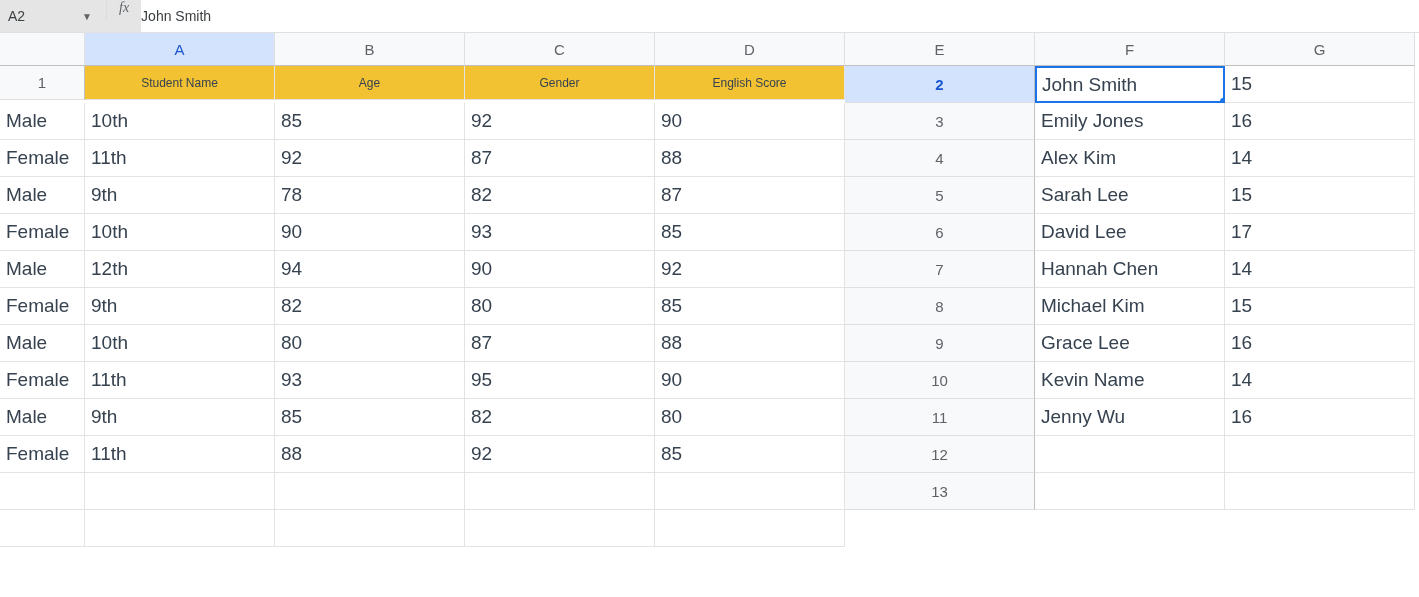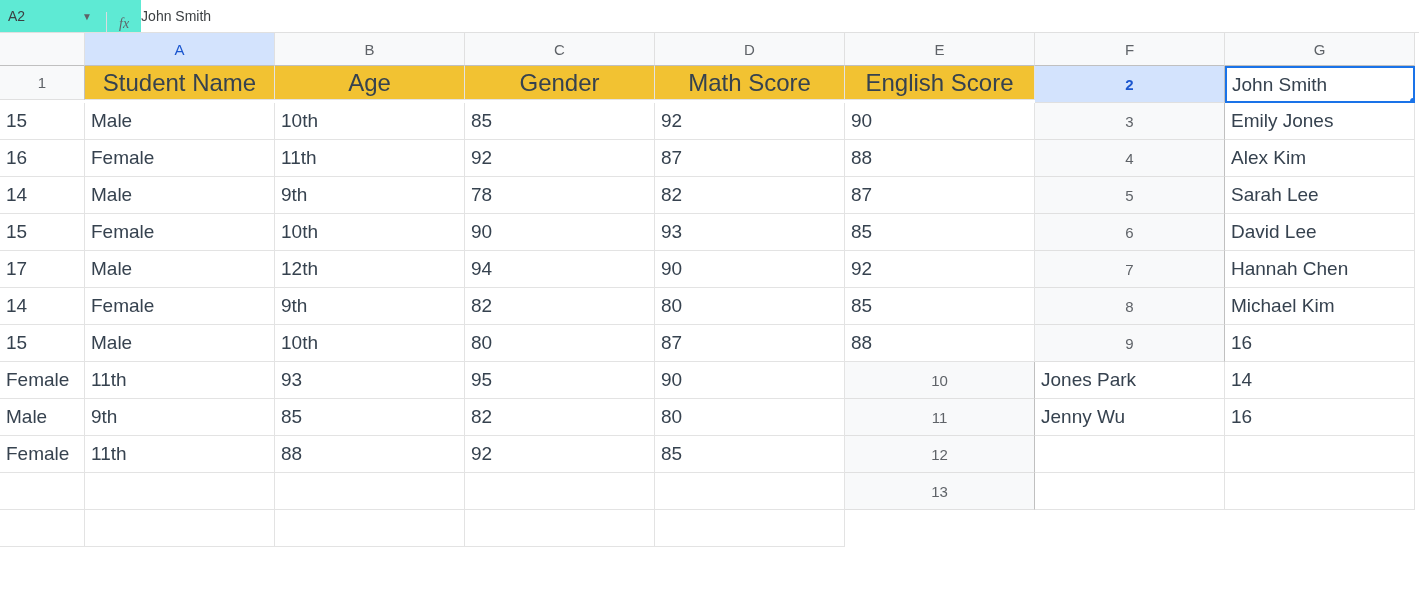--- a/index.html
+++ b/index.html
@@ -9,24 +9,24 @@
     }
     body {
       font-family: Arial, sans-serif;
       font-size: 18px;
       color: #3c4043;
       background: #fff;
       overflow: hidden;
     }
     .formula-bar {
       display: flex;
-      align-items: flex-end;
+      align-items: flex-start;
       height: 33px;
       border-bottom: 1px solid #e0e0e0;
-      background: #5eead4;
+      background: #e5e5e5;
     }
     .name-box {
       width: 100px;
       height: 100%;
       display: flex;
       align-items: center;
       padding-left: 8px;
       font-size: 14px;
       color: #3c4043;
       position: relative;
@@ -111,21 +111,21 @@
       font-size: 19px;
       color: #36424f;
       background: #fff;
       overflow: hidden;
       white-space: nowrap;
     }
     .header-cell {
       background: #f2c232;
       color: #36424f;
       justify-content: center;
-      font-size: 24px;
+      font-size: 12px;
     }
     .cell.selected {
       position: relative;
       border: 2px solid #1a73e8;
       padding: 0 5px;
       z-index: 2;
     }
     .sel-handle {
       position: absolute;
       right: -4px;
@@ -162,21 +162,20 @@
     <div class="col-header">B</div>
     <div class="col-header">C</div>
     <div class="col-header">D</div>
     <div class="col-header">E</div>
     <div class="col-header">F</div>
     <div class="col-header">G</div>
     <div class="row-header r1">1</div>
     <div class="cell header-cell">Student Name</div>
     <div class="cell header-cell">Age</div>
     <div class="cell header-cell">Gender</div>
-    <div class="cell header-cell">Math Score</div>
     <div class="cell header-cell">English Score</div>
     <div class="row-header selected">2</div>
     <div class="cell selected">John Smith<div class="sel-handle"></div></div>
     <div class="cell">15</div>
     <div class="cell">Male</div>
     <div class="cell">10th</div>
     <div class="cell">85</div>
     <div class="cell">92</div>
     <div class="cell">90</div>
     <div class="row-header">3</div>
@@ -221,28 +220,29 @@
     <div class="cell">85</div>
     <div class="row-header">8</div>
     <div class="cell">Michael Kim</div>
     <div class="cell">15</div>
     <div class="cell">Male</div>
     <div class="cell">10th</div>
     <div class="cell">80</div>
     <div class="cell">87</div>
     <div class="cell">88</div>
     <div class="row-header">9</div>
+    <div class="cell">Grace Lee</div>
     <div class="cell">16</div>
     <div class="cell">Female</div>
     <div class="cell">11th</div>
     <div class="cell">93</div>
     <div class="cell">95</div>
     <div class="cell">90</div>
     <div class="row-header">10</div>
-    <div class="cell">Jones Park</div>
+    <div class="cell">Kevin Name</div>
     <div class="cell">14</div>
     <div class="cell">Male</div>
     <div class="cell">9th</div>
     <div class="cell">85</div>
     <div class="cell">82</div>
     <div class="cell">80</div>
     <div class="row-header">11</div>
     <div class="cell">Jenny Wu</div>
     <div class="cell">16</div>
     <div class="cell">Female</div>

